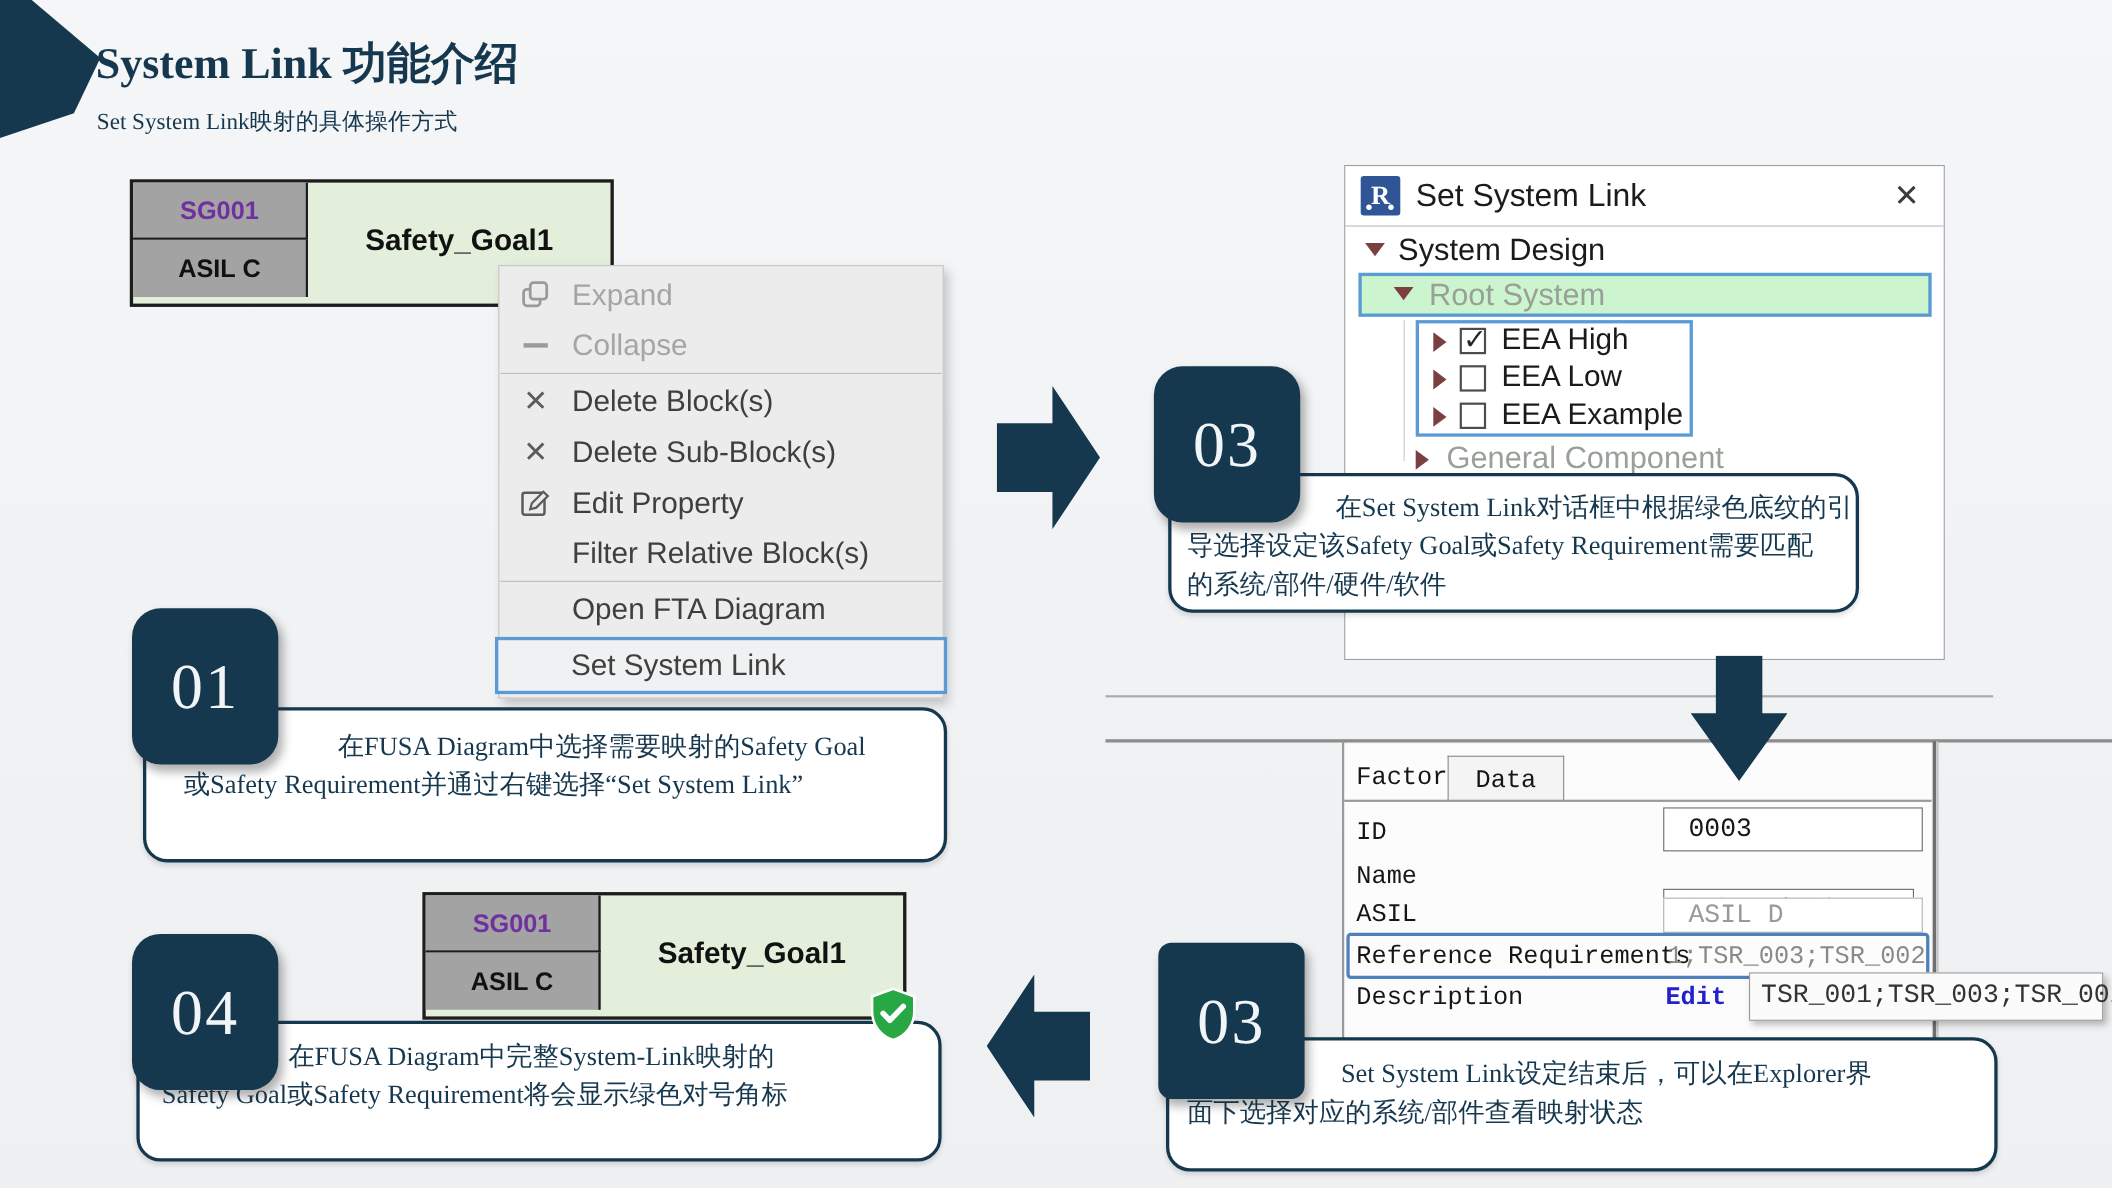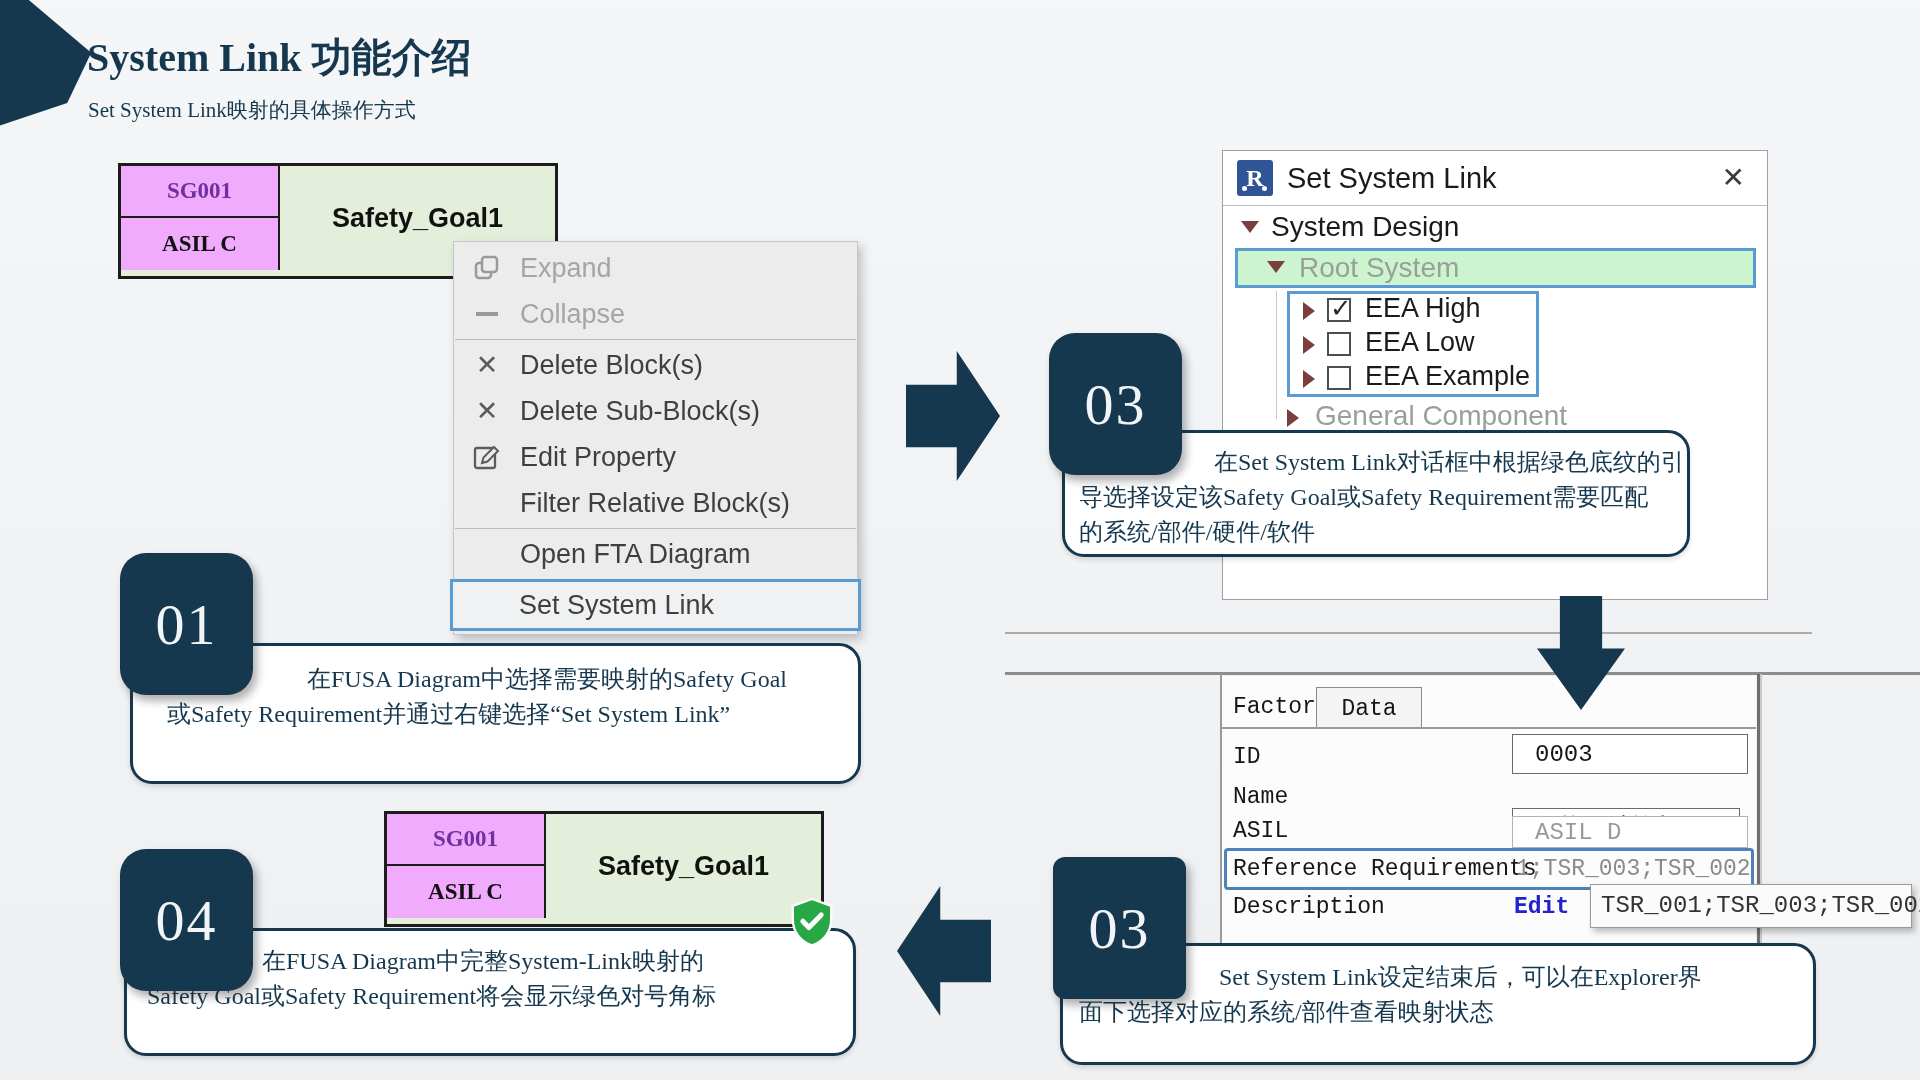--- a/index.html
+++ b/index.html
@@ -12,22 +12,22 @@
 
   
   .corner{left:0;top:0;width:96px;height:132px;background:#16384F;
     clip-path:polygon(0 0,30% 0,95% 40%,70% 78%,0 95%);}
   .title{left:87px;top:30px;font-size:40px;font-weight:bold;color:#16384F;}
   .subtitle{left:88px;top:96px;font-size:21px;color:#16384F;}
 
   
   .sg-block{width:434px;height:110px;border:3px solid #1c1c1c;background:#E3EFDA;
     display:grid;grid-template-columns:159px 1fr;grid-template-rows:52px 52px;box-sizing:content-box;}
-  .sg-id,.sg-asil{background:#f0abfc;border-right:2px solid #1c1c1c;
-    display:flex;align-items:center;justify-content:center;font-weight:bold;font-family:Liberation Serif, serif;}
+  .sg-id,.sg-asil{background:#a3a3a3;border-right:2px solid #1c1c1c;
+    display:flex;align-items:center;justify-content:center;font-weight:bold;}
   .sg-id{border-bottom:2px solid #1c1c1c;color:#7030A0;font-size:23px;}
   .sg-asil{color:#111;font-size:23px;}
   .sg-name{grid-row:1/3;grid-column:2;display:flex;align-items:center;justify-content:center;
     font-weight:bold;font-size:27px;color:#111;}
 
   
   .menu{left:453px;top:241px;width:403px;background:#ECECEC;border:1px solid #c6c6c6;
     box-shadow:4px 5px 9px rgba(40,40,40,.25);padding:3px 0;}
   .menu-item{height:46px;display:flex;align-items:center;font-size:27px;color:#3f3f3f;cursor:default;}
   .menu-item.disabled{color:#a5a5a5;}

